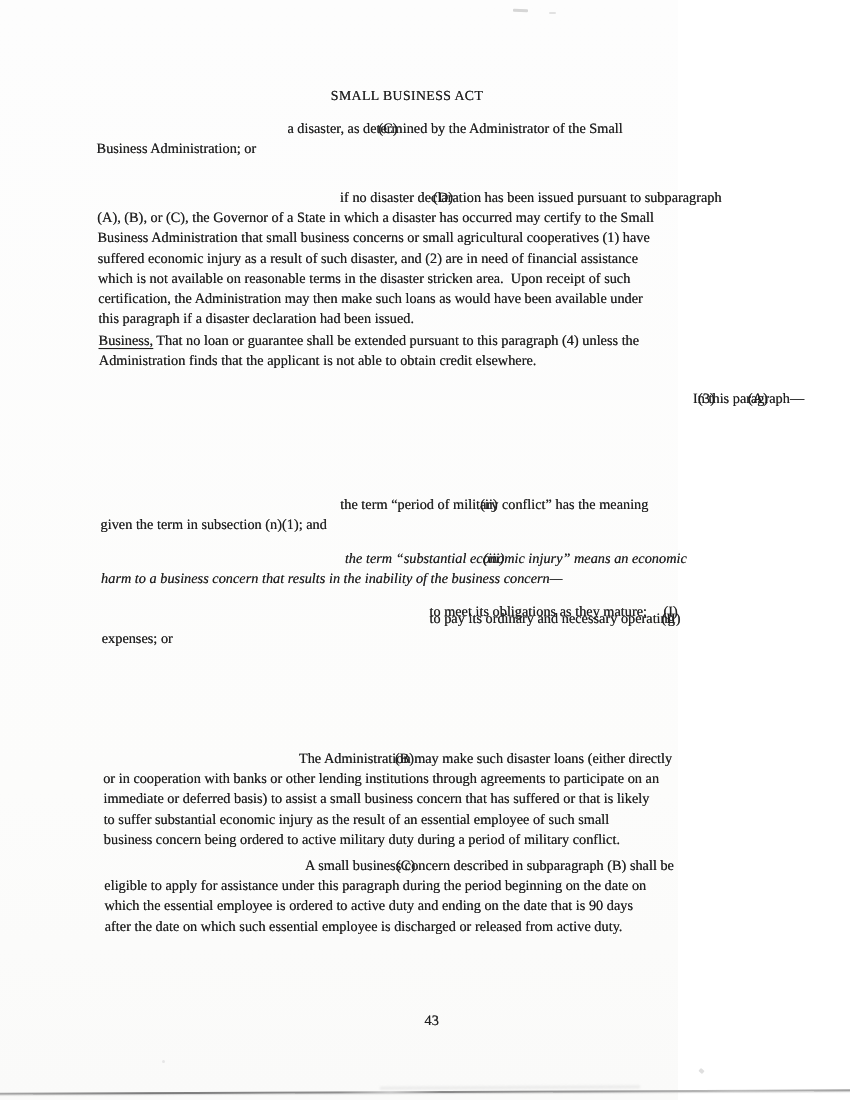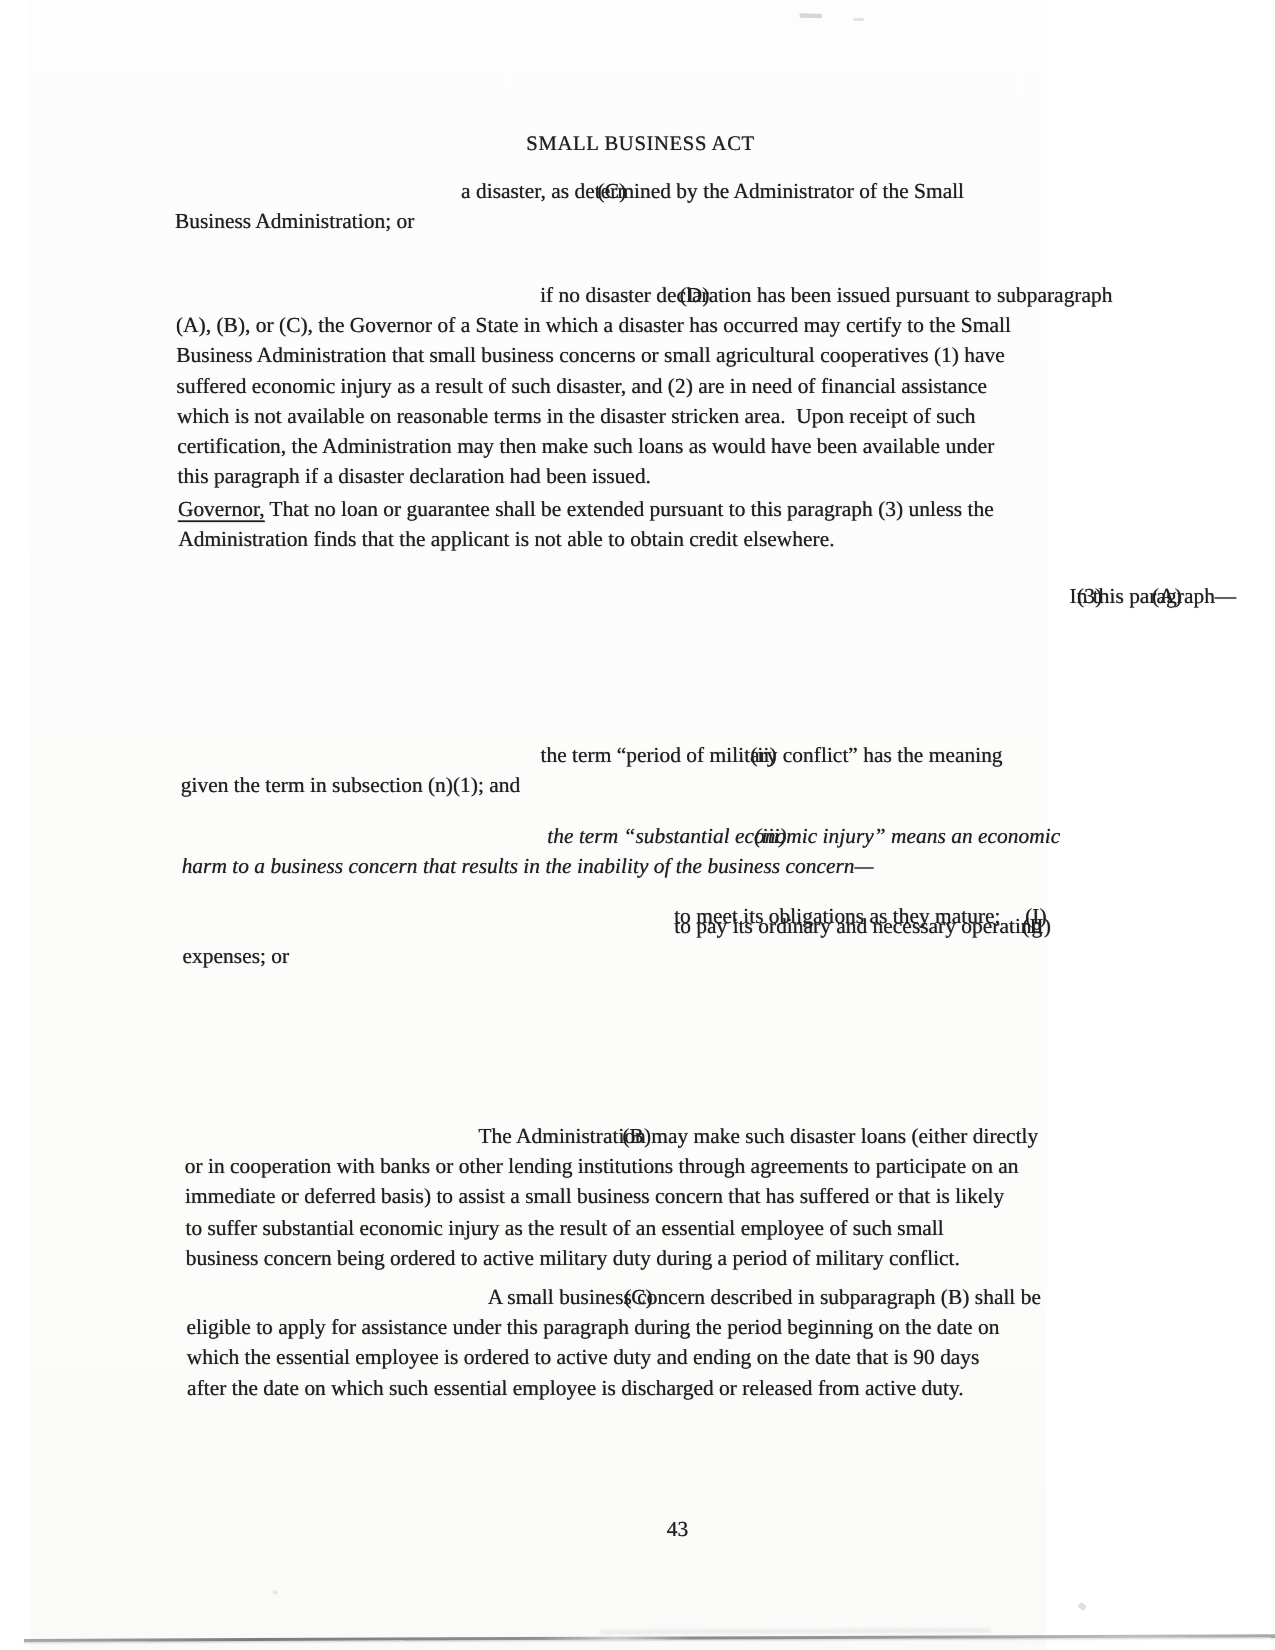--- a/index.html
+++ b/index.html
@@ -6,21 +6,20 @@
   body{
     width:850px;height:1100px;
     background:#ffffff;
     overflow:hidden;
     font-family:"Liberation Serif","DejaVu Serif",serif;
   }
   .page{
     position:relative;
     width:678px;height:1100px;
     background:linear-gradient(180deg,#fdfdfd 0%,#fcfcfb 72%,#fafaf9 100%);
-    margin-left:20px;
   }
   .content{
     position:absolute;top:0;left:0;width:850px;height:1100px;
     transform:skewX(0.6deg);
     transform-origin:0 0;
     color:#1f1f1f;
     text-shadow:0 0 0.5px rgba(30,30,30,0.65), 0.3px 0.3px 0.4px rgba(70,70,70,0.3);
   }
   .doc-title{
     position:absolute;top:88px;left:0;width:812px;
@@ -82,21 +81,21 @@
 Business Administration; or</span></p>
 
     <p class="para p-d"><span class="lbl">(D)</span><span class="txt">if no disaster declaration has been issued pursuant to subparagraph
 (A), (B), or (C), the Governor of a State in which a disaster has occurred may certify to the Small
 Business Administration that small business concerns or small agricultural cooperatives (1) have
 suffered economic injury as a result of such disaster, and (2) are in need of financial assistance
 which is not available on reasonable terms in the disaster stricken area.  Upon receipt of such
 certification, the Administration may then make such loans as would have been available under
 this paragraph if a disaster declaration had been issued.</span></p>
 
-    <p class="para p-prov"><span class="lead">Governor,</span><span class="txt"> That no loan or guarantee shall be extended pursuant to this paragraph (3) unless the
+    <p class="para p-prov"><span class="lead">Business,</span><span class="txt"> That no loan or guarantee shall be extended pursuant to this paragraph (4) unless the
 Administration finds that the applicant is not able to obtain credit elsewhere.</span></p>
 
     <p class="para p-intro"><span class="lbl lbl1">(3)</span><span class="lbl lbl2">(A)</span><span class="txt">In this paragraph—</span></p>
 
 
     <p class="para p-ii"><span class="lbl">(ii)</span><span class="txt">the term “period of military conflict” has the meaning
 given the term in subsection (n)(1); and</span></p>
 
     <p class="para p-iii"><span class="lbl">(iii)</span><span class="txt">the term “substantial economic injury” means an economic
 harm to a business concern that results in the inability of the business concern—</span></p>

